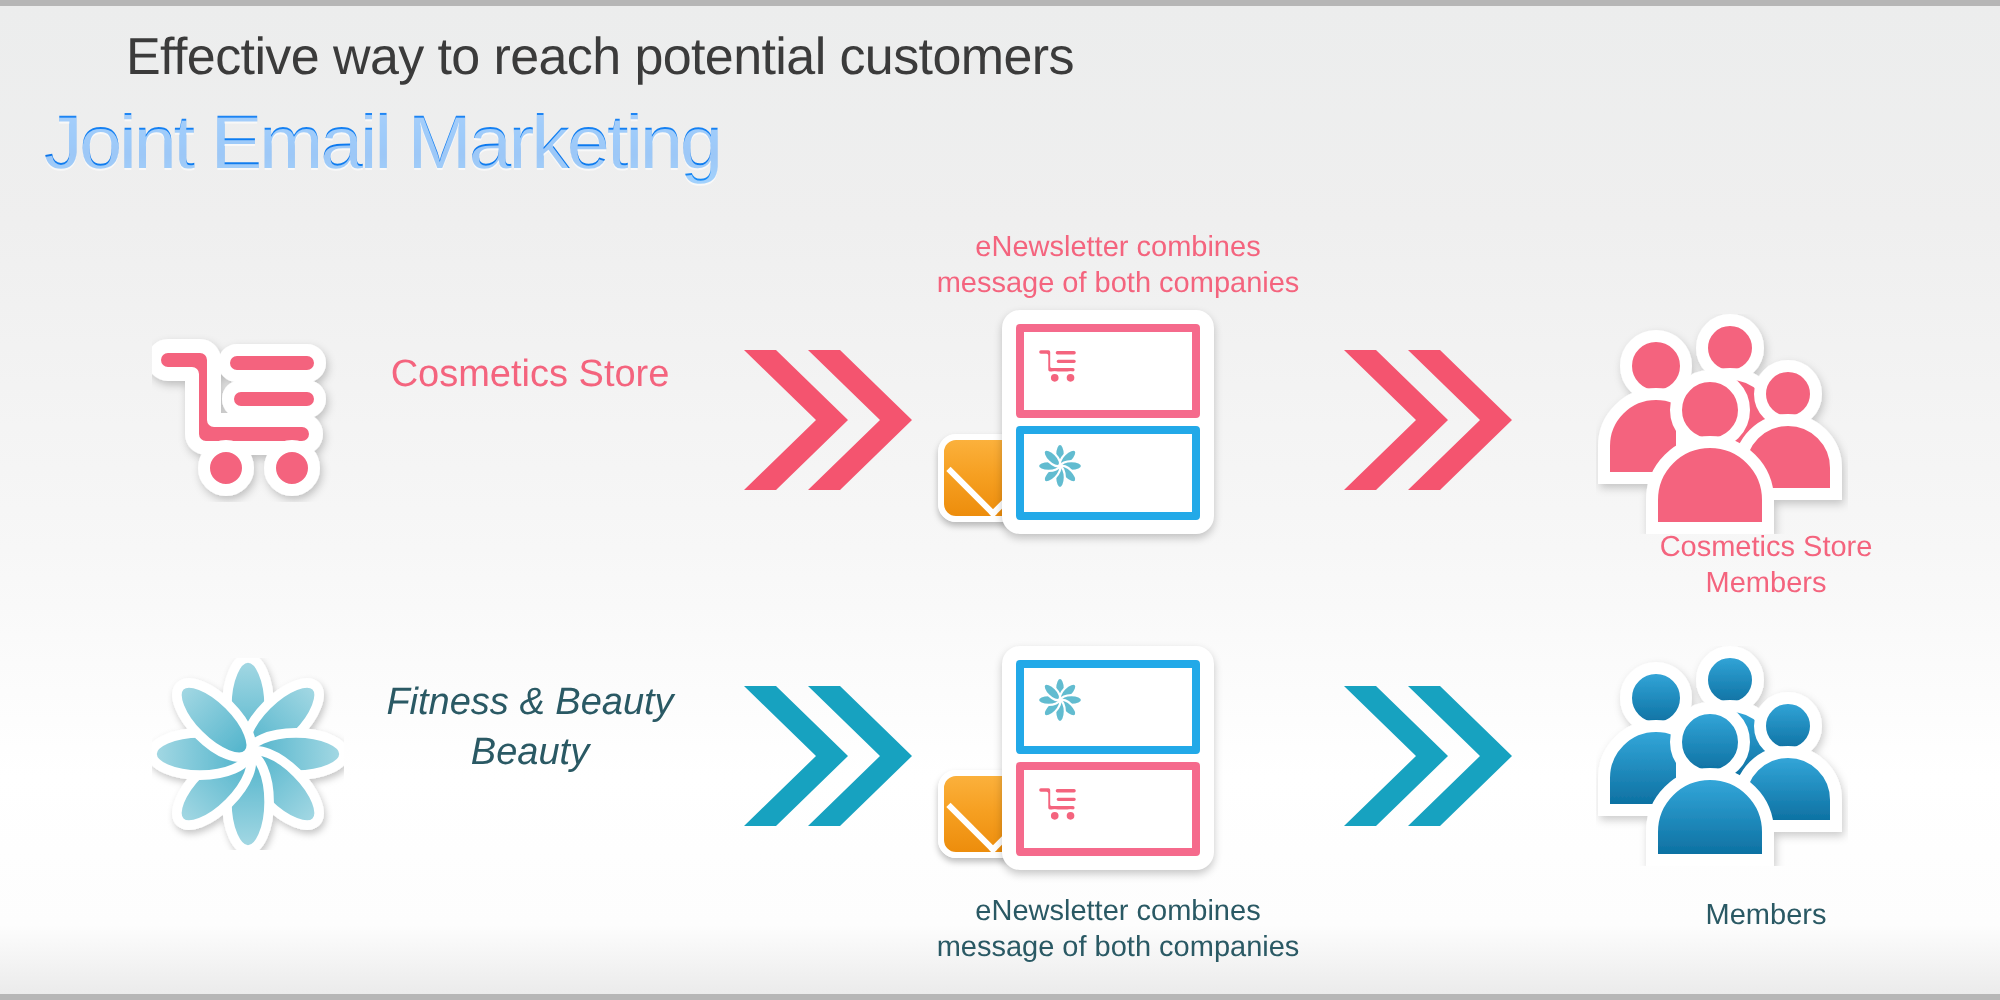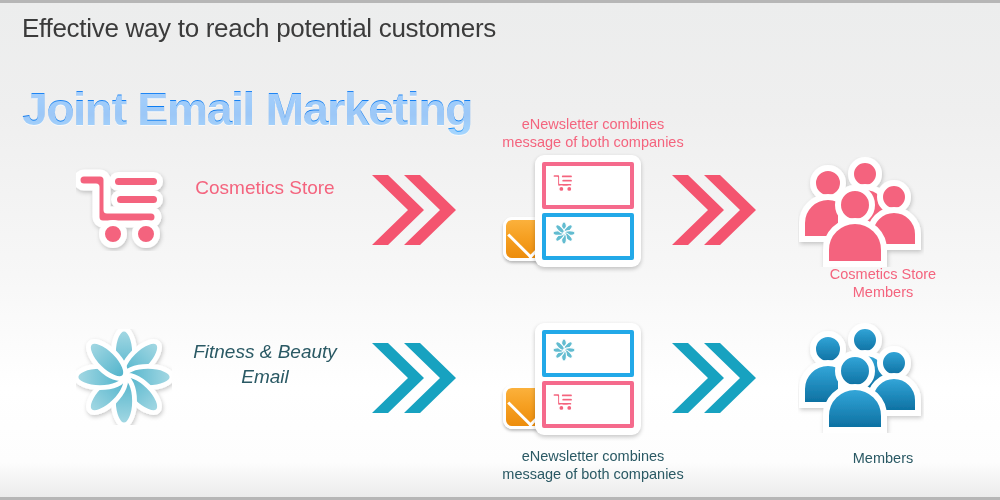--- a/index.html
+++ b/index.html
@@ -14,30 +14,29 @@
     width:1000px; height:500px;
     background:linear-gradient(to bottom, #eceded 0%, #efefef 22%, #f7f7f7 55%, #ffffff 78%, #fdfdfd 93%, #ebebeb 100%);
     border-top:3px solid #b6b6b6;
     border-bottom:3px solid #b6b6b6;
   }
 
   
   .header { position:absolute; left:22px; top:8px; }
   .subtitle {
     font-size:26px; color:#3b3b3b; letter-spacing:-0.3px;
-    line-height:34px; white-space:nowrap;
+    line-height:34px; white-space:nowrap;margin-left:41px;
   }
   .title {
-    font-size:46px; font-weight:bold; letter-spacing:-1.2px;
+    font-size:38px; font-weight:normal; letter-spacing:-1.2px;
     line-height:54px; white-space:nowrap;
     background:linear-gradient(to bottom, #2f8cf5 0%, #0d7df2 45%, #0b74ea 60%, #1f9bff 100%);
     -webkit-background-clip:text; background-clip:text;
     color:#0f7fef; -webkit-text-fill-color:transparent;
     text-shadow:0 1px 0 rgba(255,255,255,.6);
-    margin-top:37px;
   }
 
   
   .row { position:absolute; left:0; width:1000px; height:170px; }
   #row-top { top:150px; }
   #row-bottom { top:320px; }
 
   .cell { position:absolute; }
 
   
@@ -51,21 +50,21 @@
 
   
   .chev { position:absolute; width:90px; height:86px; }
   .chev svg { width:100%; height:100%; display:block; }
   #chev-1 { left:368px; top:14px; }
   #chev-2 { left:668px; top:14px; }
   #chev-3 { left:368px; top:12px; }
   #chev-4 { left:668px; top:12px; }
 
   
-  .news-block { position:absolute; left:493px; width:200px; height:170px; }
+  .news-block { position:absolute; left:459px; width:200px; height:170px; }
   .news-caption {
     position:absolute; left:0; width:200px; text-align:center;
     font-size:14.5px; line-height:18px;
   }
   .news-art { position:absolute; left:0; width:200px; height:112px; }
   .env {
     position:absolute; left:10px; width:52px; height:44px;
     border-radius:9px; border:3px solid #ffffff;
     background:linear-gradient(to bottom, #fbb13c 0%, #f6a022 45%, #ed8d0c 100%);
     box-shadow:0 2px 3px rgba(0,0,0,.25);
@@ -236,21 +235,21 @@
             <ellipse cx="50" cy="25" rx="11" ry="25" fill="url(#pet)" transform="rotate(135 50 50)"></ellipse>
             <ellipse cx="50" cy="25" rx="11" ry="25" fill="url(#pet)" transform="rotate(180 50 50)"></ellipse>
             <ellipse cx="50" cy="25" rx="11" ry="25" fill="url(#pet)" transform="rotate(225 50 50)"></ellipse>
             <ellipse cx="50" cy="25" rx="11" ry="25" fill="url(#pet)" transform="rotate(270 50 50)"></ellipse>
             <ellipse cx="50" cy="25" rx="11" ry="25" fill="url(#pet)" transform="rotate(315 50 50)"></ellipse>
           </g>
         </svg>
       </div>
       <div class="store-label teal-text" style="top:16px;">
         <span>Fitness &amp; Beauty</span><br>
-        <span>Email</span>
+        <span>Beauty</span>
       </div>
     </div>
 
     <div class="chev" id="chev-3">
       <svg viewBox="0 0 90 86" xmlns="http://www.w3.org/2000/svg">
         <path d="M4 8 L40 43 L4 78 L20 78 L56 43 L20 8 Z" fill="#17a2c0"></path>
         <path d="M36 8 L72 43 L36 78 L52 78 L88 43 L52 8 Z" fill="#17a2c0"></path>
       </svg>
     </div>
 

